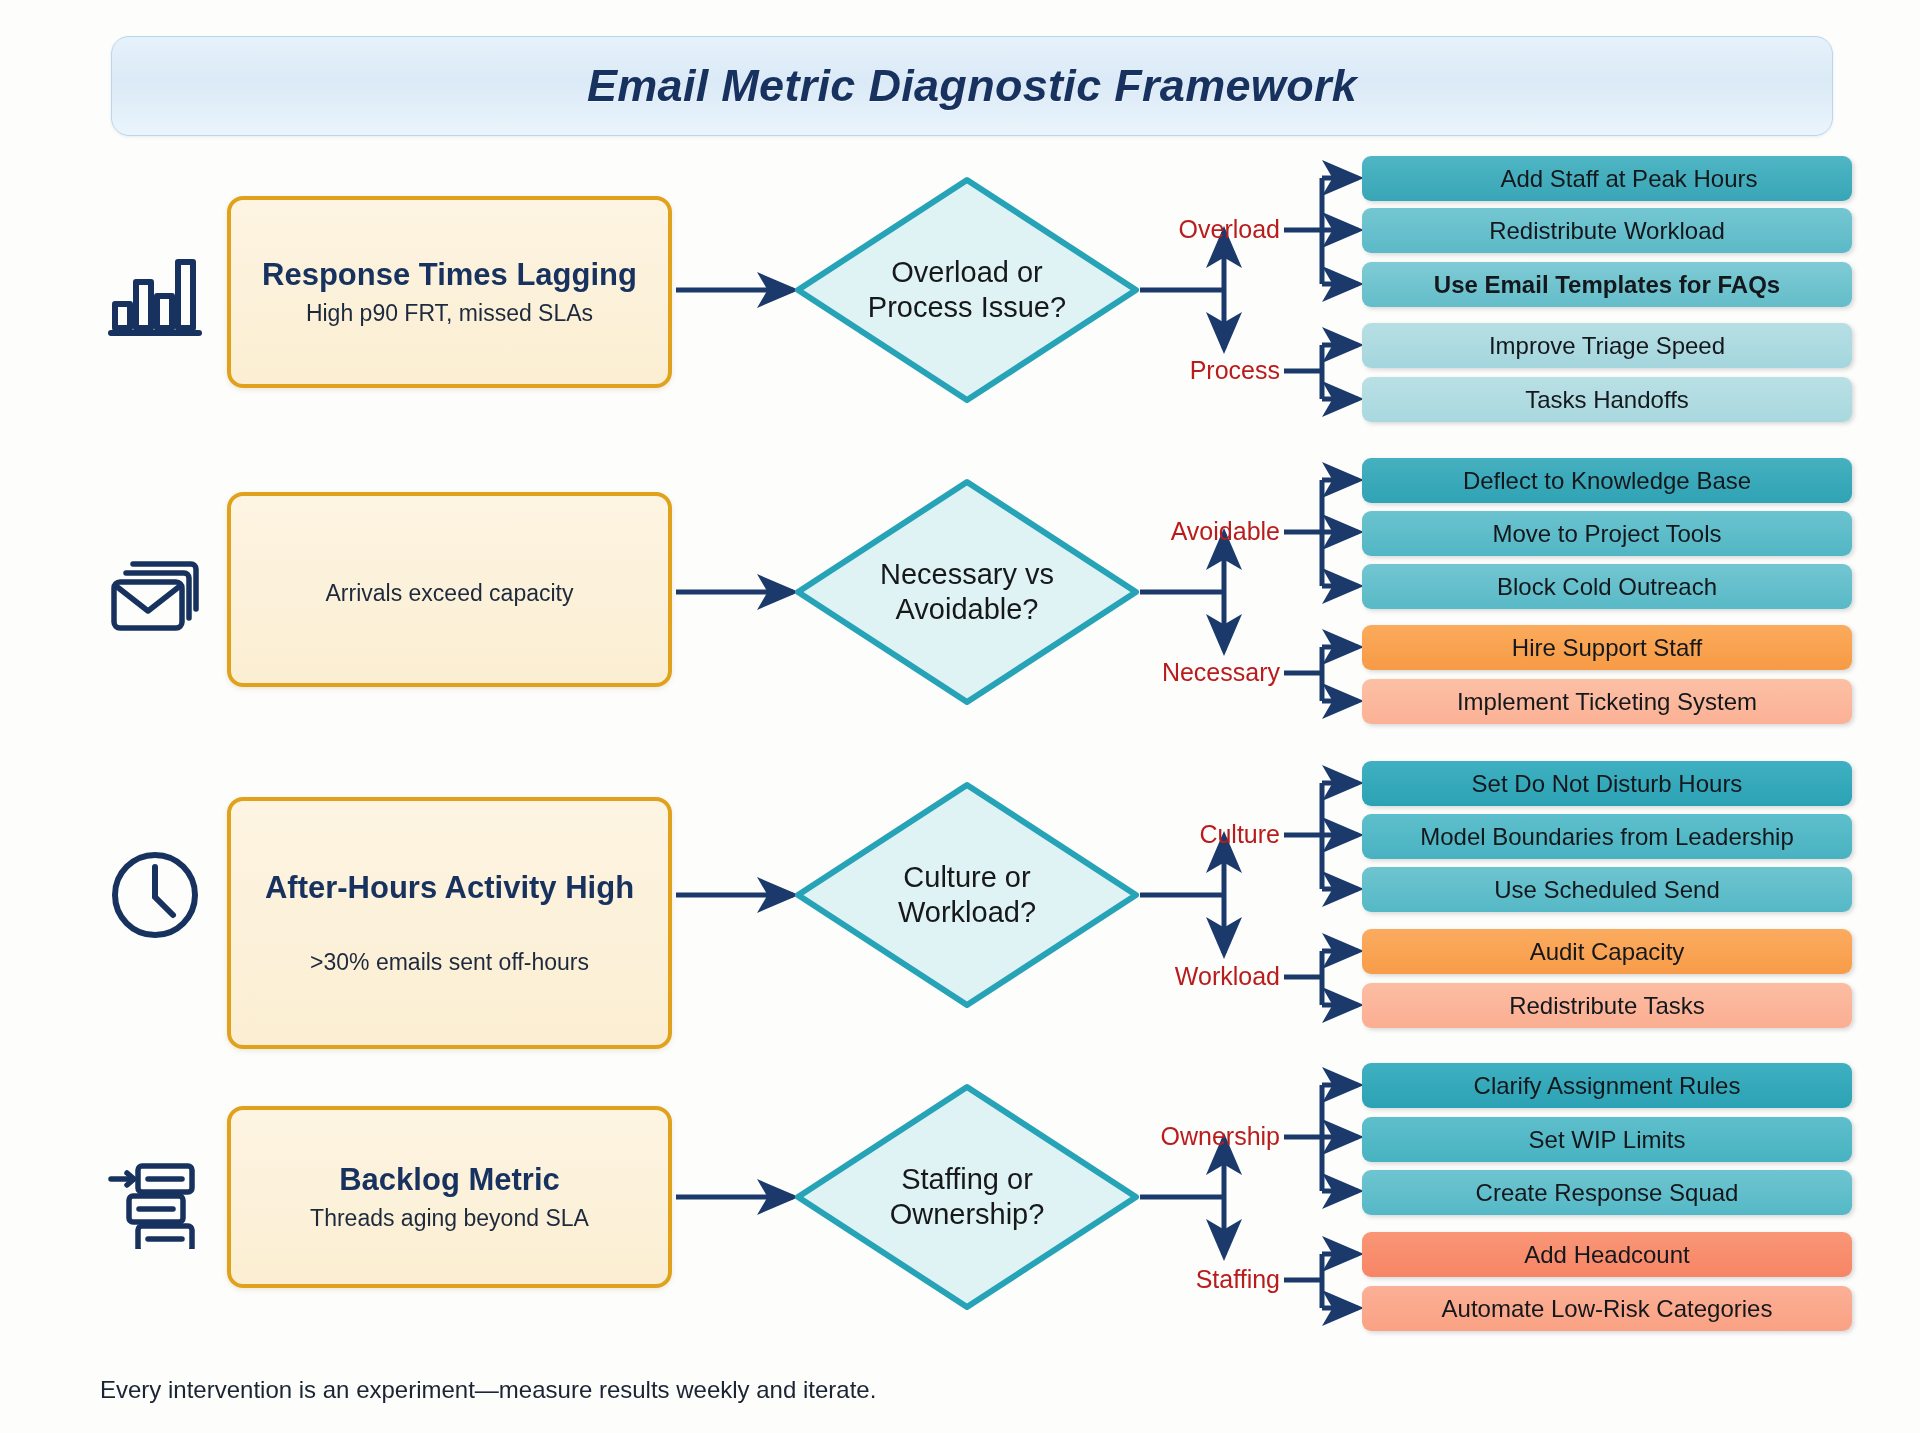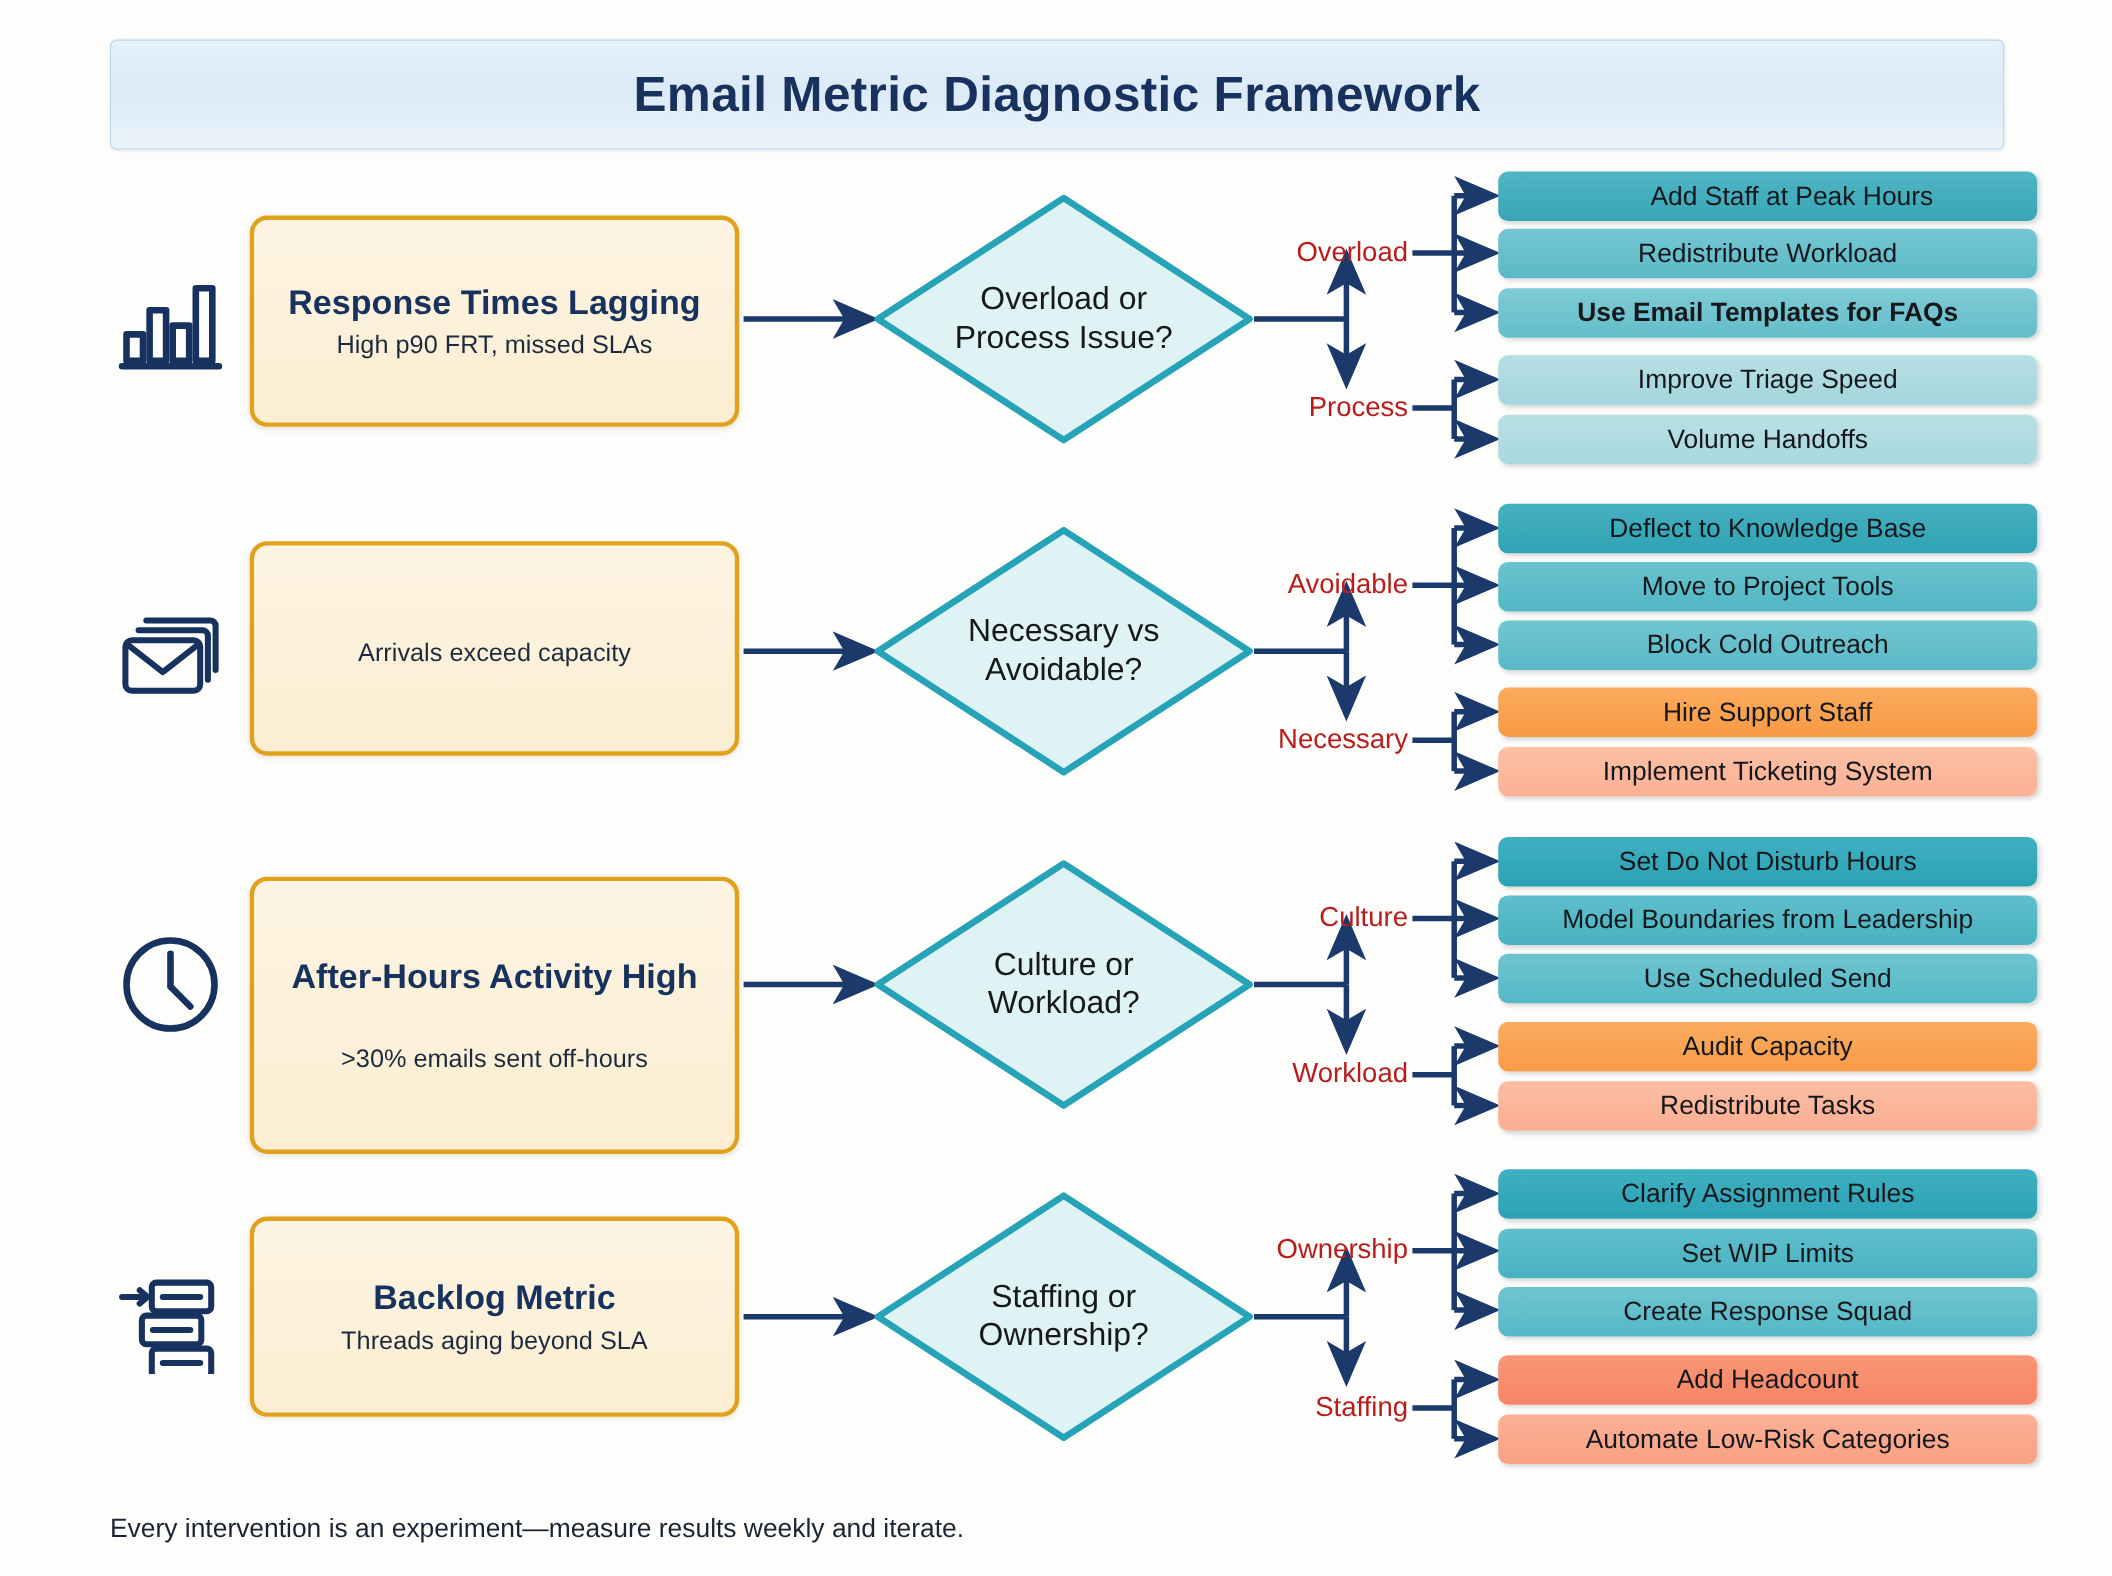--- a/index.html
+++ b/index.html
@@ -7,26 +7,26 @@
     width:1920px;height:1433px;
     background:#fdfdfb;
     font-family:"Liberation Sans","DejaVu Sans",sans-serif;
     overflow:hidden;
     position:relative;
   }
   #canvas{position:relative;width:1920px;height:1433px;}
 
   
   .title-banner{
-    position:absolute;left:100px;top:36px;width:1720px;height:98px;
-    border-radius:6px;
+    position:absolute;left:111px;top:36px;width:1720px;height:98px;
+    border-radius:18px;
     background:linear-gradient(180deg,#e6f2fb 0%,#dbeaf7 45%,#eaf4fb 100%);
     border:1.5px solid #b9d6ea;
     box-shadow:0 1px 3px rgba(40,70,110,.10);
-    display:flex;align-items:center;justify-content:center;
+    display:flex;align-items:center;justify-content:center;font-style:italic;
   }
   .title-text{
     font-size:45px;font-weight:bold;color:#17325e;letter-spacing:.3px;
     text-shadow:0 1px 1px rgba(255,255,255,.6);
   }
 
   
   .row{position:absolute;left:0;width:1920px;}
   .row-icon{
     position:absolute;left:95px;width:120px;height:120px;
@@ -203,21 +203,21 @@
       </div>
     </div>
 
     <div class="branch-label" style="left:1150px;top:215px;width:130px;">Overload</div>
     <div class="branch-label" style="left:1150px;top:356px;width:130px;">Process</div>
 
     <div class="chip t1" style="left:1362px;top:156px;padding-left:44px;">Add Staff at Peak Hours</div>
     <div class="chip t2" style="left:1362px;top:208px;">Redistribute Workload</div>
     <div class="chip t3" style="left:1362px;top:262px;font-weight:bold;">Use Email Templates for FAQs</div>
     <div class="chip t4" style="left:1362px;top:323px;">Improve Triage Speed</div>
-    <div class="chip t5" style="left:1362px;top:377px;">Volume Handoffs</div>
+    <div class="chip t5" style="left:1362px;top:377px;">Tasks Handoffs</div>
   </div>
 
   <div class="row">
     <div class="row-icon" style="top:532px;">
       <svg width="104" height="104" viewBox="0 0 104 104" fill="none" stroke="#17325e" stroke-width="5.5" stroke-linejoin="round" stroke-linecap="round">
         <path d="M30 24 h58 a5 5 0 0 1 5 5 v40"></path>
         <path d="M23 33 h58 a5 5 0 0 1 5 5 v40"></path>
         <rect x="11" y="42" width="68" height="46" rx="6"></rect>
         <path d="M13 46 L45 71 L77 46"></path>
       </svg>

